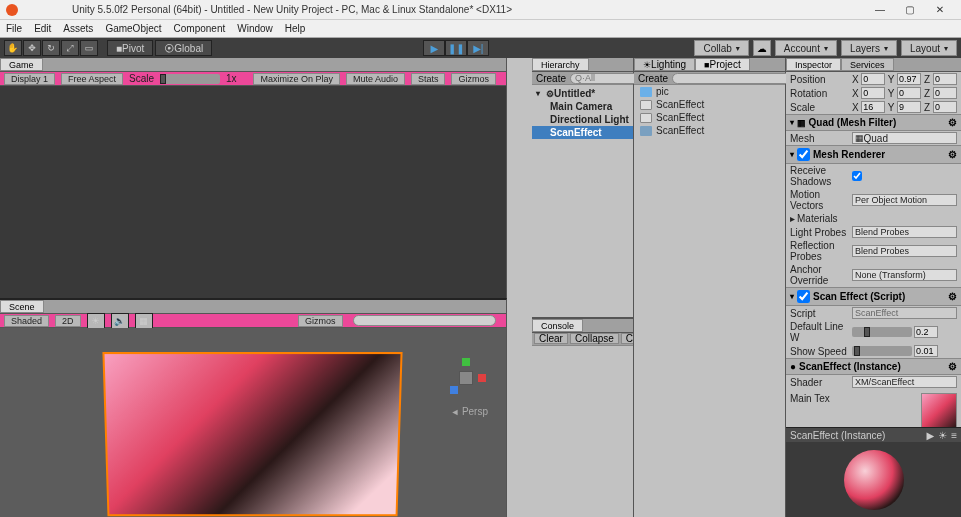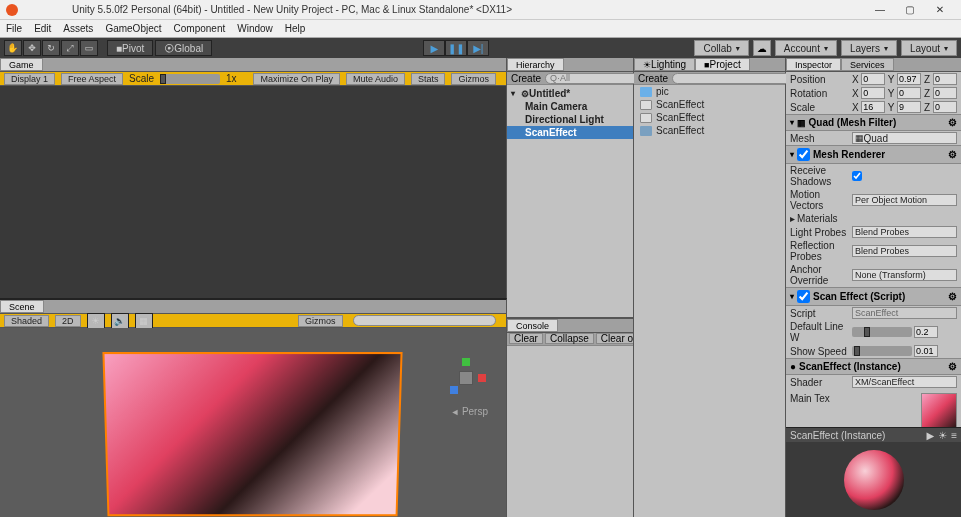--- a/index.html
+++ b/index.html
@@ -19,37 +19,37 @@
 .play-btn { width: 22px; height: 16px; background: #555; border: 1px solid #222; display: inline-flex; align-items: center; justify-content: center; color: #4c9ed9; cursor: pointer; }
 .dropdown-btn { height: 16px; padding: 0 8px; background: #c2c2c2; border: 1px solid #888; display: inline-flex; align-items: center; cursor: pointer; margin-left: 4px; color: #222; position: relative; }
 .dropdown-btn::after { content: '▾'; margin-left: 4px; font-size: 8px; }
 .cloud-icon { width: 18px; height: 16px; background: #c2c2c2; border: 1px solid #888; display: inline-flex; align-items: center; justify-content: center; margin-left: 4px; }
 .main-area { display: flex; height: 459px; }
 .left-col { width: 507px; display: flex; flex-direction: column; }
 .game-view { height: 240px; background: #393939; display: flex; flex-direction: column; border-right: 1px solid #555; }
 .panel-tab { height: 14px; background: #a0a0a0; display: flex; align-items: center; border-bottom: 1px solid #555; }
 .tab { padding: 0 8px; background: #c0c0c0; border: 1px solid #888; height: 13px; display: inline-flex; align-items: center; cursor: pointer; font-size: 9px; }
 .tab.active { background: #dcdcdc; }
-.panel-subbar { height: 14px; background: #eab308; display: flex; align-items: center; padding: 0 4px; border-bottom: 1px solid #555; font-size: 9px; color: #222; }
+.panel-subbar { height: 14px; background: #ec4899; display: flex; align-items: center; padding: 0 4px; border-bottom: 1px solid #555; font-size: 9px; color: #222; }
 .panel-subbar > * { margin-right: 6px; }
 .subbar-drop { padding: 0 6px; background: #b8b8b8; border: 1px solid #888; height: 12px; display: inline-flex; align-items: center; cursor: pointer; font-size: 9px; }
 .game-canvas { flex: 1; background: linear-gradient(to bottom, #a4c4e0 0%, #a4c4e0 55%, #4a4a4a 55%, #4a4a4a 100%); position: relative; }
 .show-btn { position: absolute; left: 2px; top: 2px; padding: 1px 6px; background: #c8c8c8; border: 1px solid #888; font-size: 9px; cursor: pointer; }
 .hide-btn { position: absolute; left: 2px; top: 18px; padding: 1px 6px; background: #c8c8c8; border: 1px solid #888; font-size: 9px; cursor: pointer; }
 .quad-img { position: absolute; left: 95px; top: 18px; width: 210px; height: 175px; background: linear-gradient(135deg, #f8a0c0 0%, #e04060 35%, #2a1818 60%, #f8d0d8 90%); border: 1px solid #666; }
 .scene-view { flex: 1; background: #5c5c5c; display: flex; flex-direction: column; border-right: 1px solid #555; border-top: 2px solid #222; }
 .scene-canvas { flex: 1; background: #5c5c5c; position: relative; overflow: hidden; }
 .scene-quad { position: absolute; left: 105px; top: 25px; width: 295px; height: 165px; background: linear-gradient(135deg, #f8a0c0 0%, #e04060 35%, #2a1818 60%, #f8d0d8 90%); border: 2px solid #ff8000; transform: perspective(500px) rotateX(-6deg); }
 .gizmo { position: absolute; right: 20px; top: 30px; width: 40px; height: 40px; }
 .gizmo-cube { width: 14px; height: 14px; background: #888; position: absolute; left: 13px; top: 13px; border: 1px solid #555; }
 .gizmo-x { position: absolute; width: 8px; height: 8px; background: #e04040; right: 0; top: 16px; }
 .gizmo-y { position: absolute; width: 8px; height: 8px; background: #40c040; left: 16px; top: 0; }
 .gizmo-z { position: absolute; width: 8px; height: 8px; background: #4080e0; left: 4px; bottom: 4px; }
 .persp-label { position: absolute; right: 18px; top: 78px; color: #aaa; font-size: 9px; }
-.mid-col { width: 127px; display: flex; flex-direction: column; border-right: 1px solid #555; }
+.mid-col { width: 127px; display: flex; flex-direction: column; border-right: 1px solid #555; padding-left: 25px; }
 .hierarchy { flex: 1; background: #c2c2c2; display: flex; flex-direction: column; }
 .create-bar { height: 13px; background: #a0a0a0; display: flex; align-items: center; padding: 0 4px; font-size: 9px; border-bottom: 1px solid #888; }
 .create-bar .create { cursor: pointer; }
 .search-input { flex: 1; margin-left: 4px; height: 11px; border-radius: 6px; border: 1px solid #888; background: #d0d0d0; padding: 0 4px; font-size: 9px; }
 .tree { flex: 1; padding: 2px 0; }
 .tree-item { padding: 1px 4px; display: flex; align-items: center; cursor: pointer; font-size: 9px; color: #222; font-weight: bold; }
 .tree-item.root { font-weight: bold; }
 .tree-item.selected { background: #3e7ebf; color: #fff; }
 .tree-item .arrow { width: 10px; display: inline-block; font-size: 8px; }
 .tree-item .indent { width: 14px; display: inline-block; }

